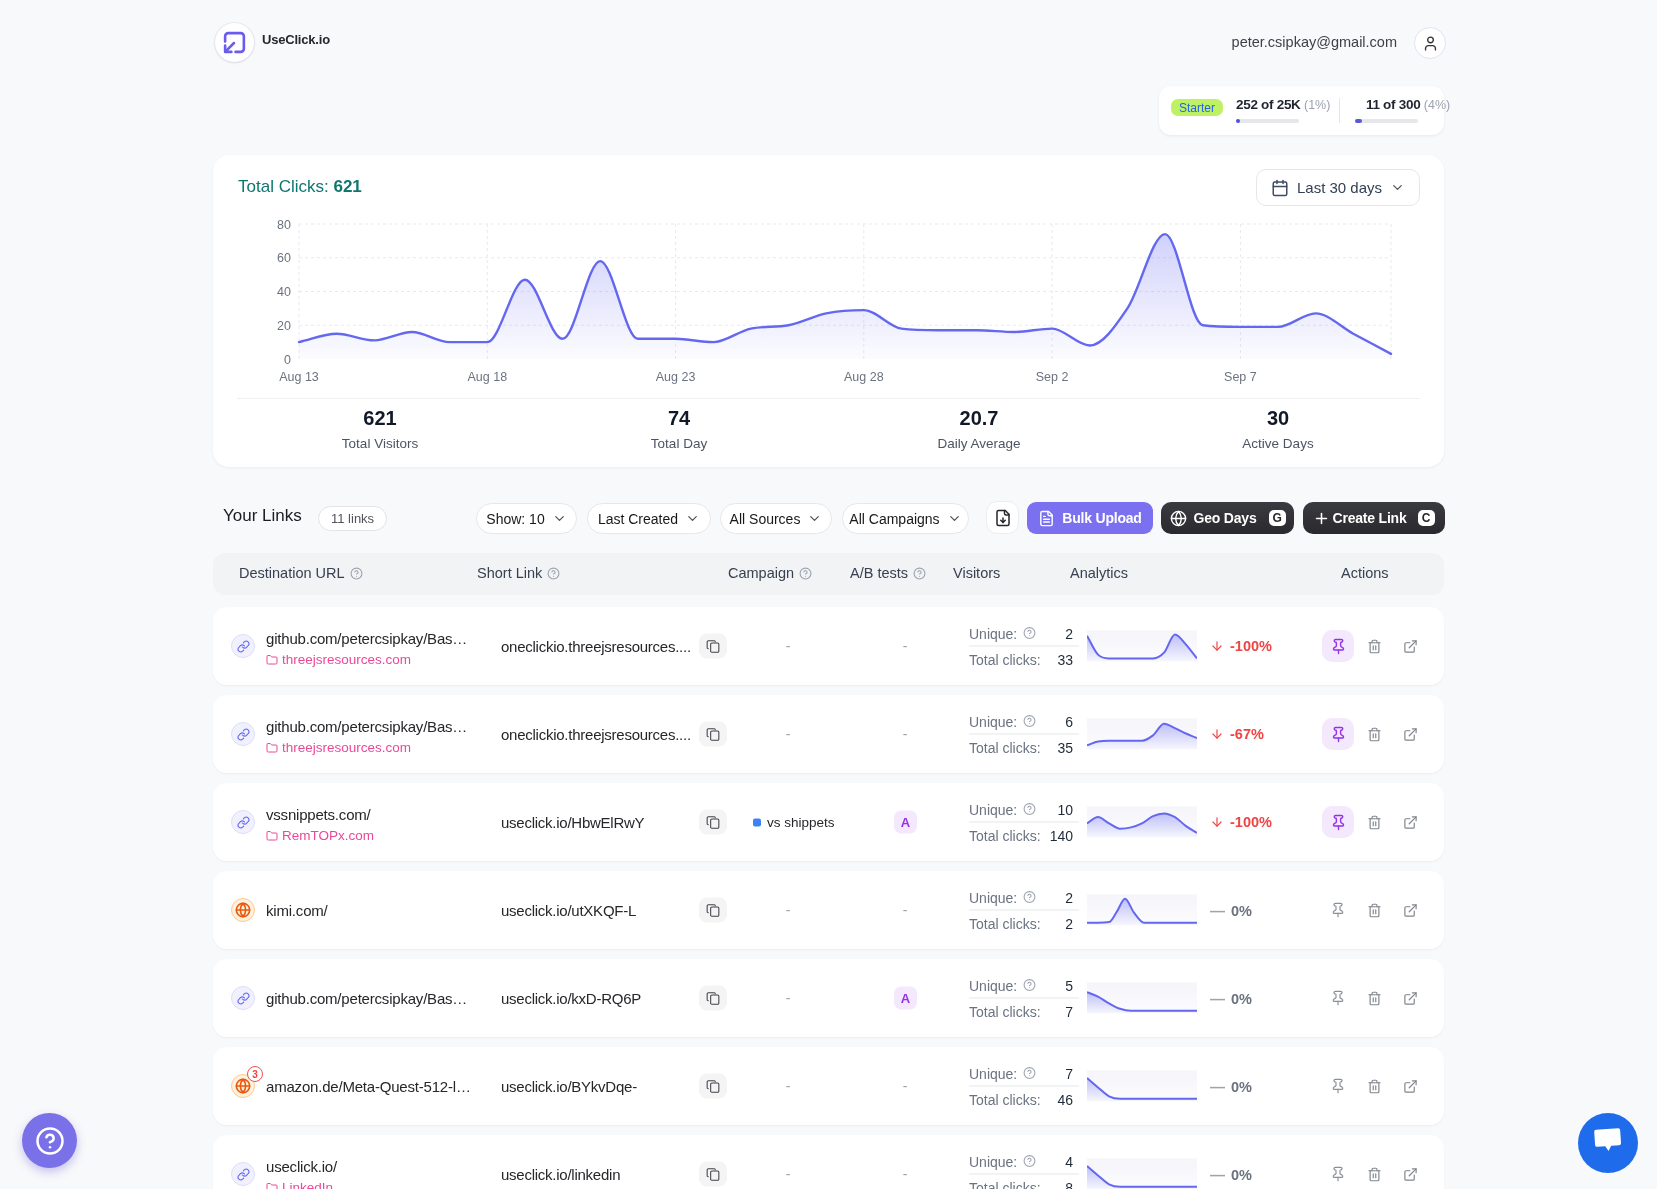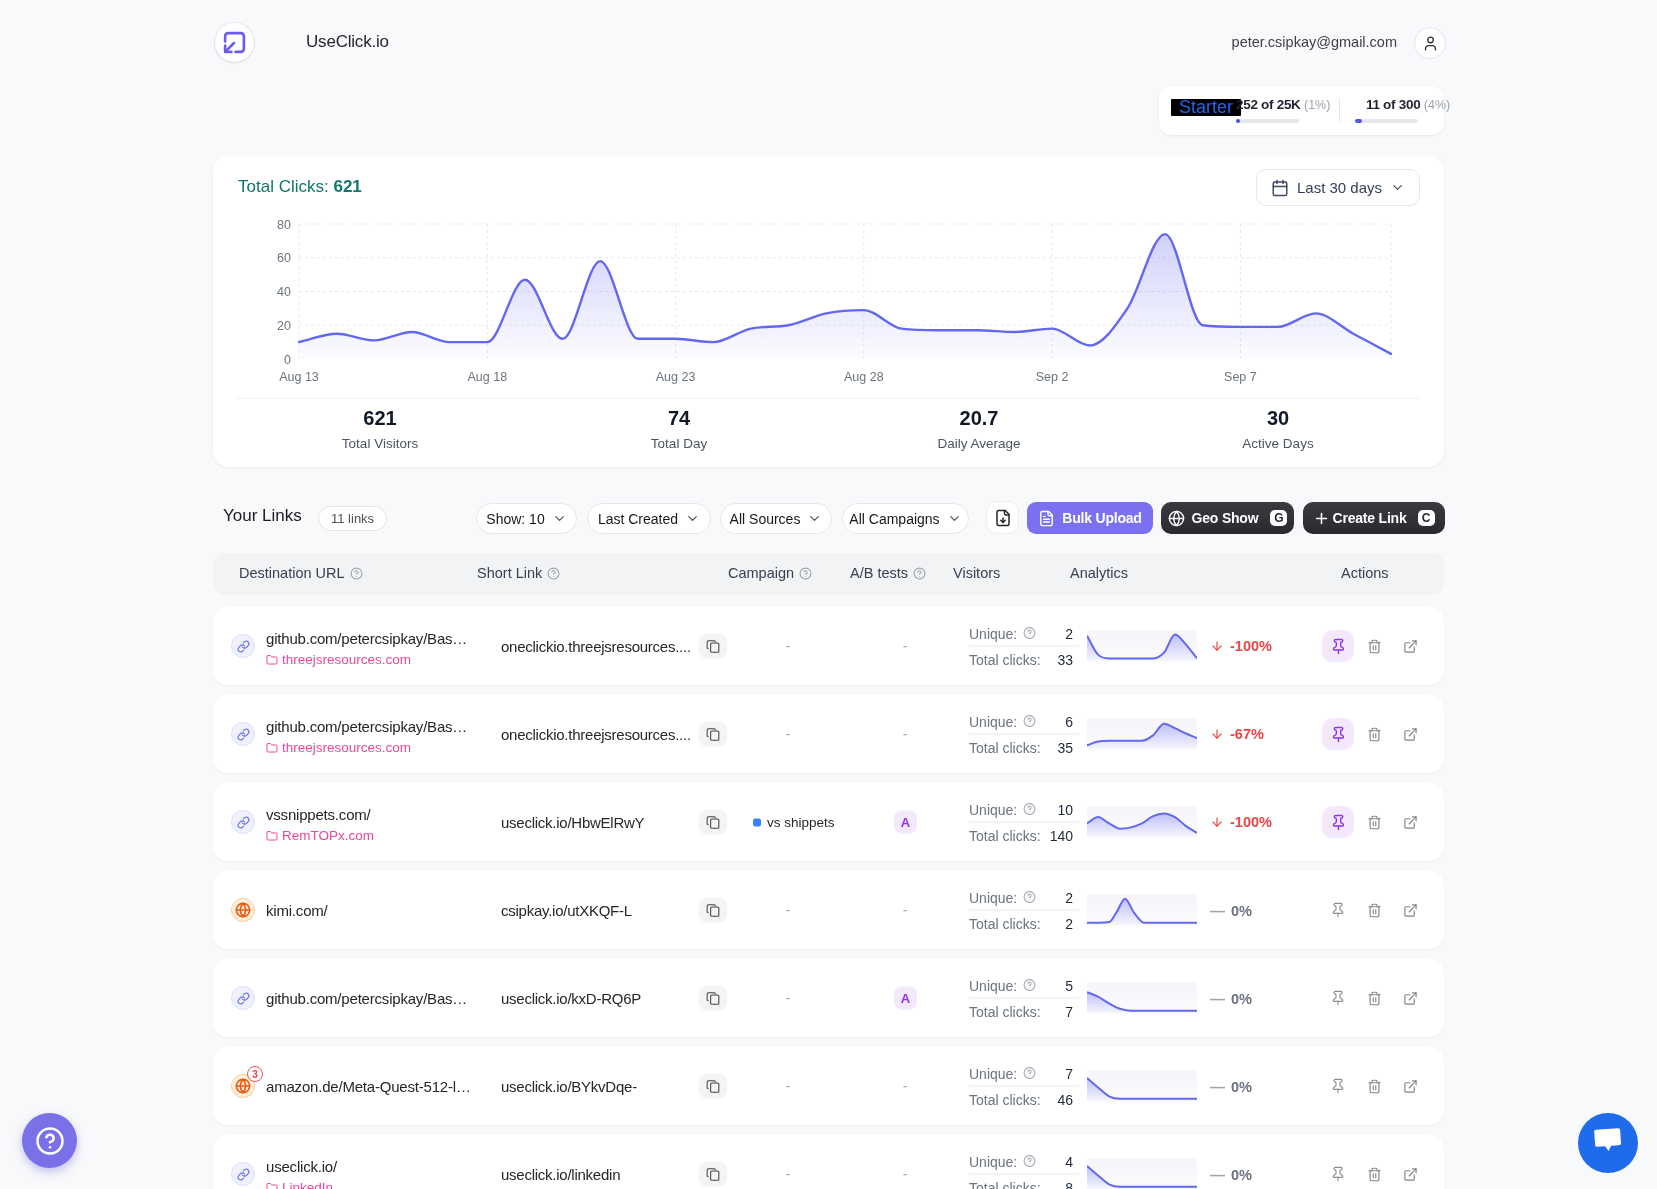--- a/index.html
+++ b/index.html
@@ -1,26 +1,26 @@
 <!DOCTYPE html>
 <html><head>
 <meta charset="utf-8">
 <style>
 * { margin:0; padding:0; box-sizing:border-box; }
 html,body { width:1657px; height:1189px; background:#f8f9fa; font-family:"Liberation Sans", sans-serif; position:relative; overflow:hidden; }
 .abs { position:absolute; }
 svg { display:block; }
 
 .logo-circle { left:215px; top:23px; width:39px; height:39px; background:#fff; border-radius:50%; box-shadow:0 1px 3px rgba(20,20,40,.08), 0 0 0 1px rgba(228,228,238,.7); display:flex; align-items:center; justify-content:center; }
-.brand { left:262px; top:32px; font-size:17px; font-weight:400; color:#26262b; letter-spacing:-.2px;margin-left:44px; }
+.brand { left:262px; top:32px; font-size:13px; font-weight:700; color:#26262b; letter-spacing:-.2px; }
 .email { top:34px; right:260px; font-size:14.5px; color:#3f3f46; }
 .avatar { left:1414px; top:27px; width:32px; height:32px; border-radius:50%; background:#fff; border:1px solid #e4e2f5; display:flex; align-items:center; justify-content:center; }
 
 .plan { left:1159px; top:86px; width:285px; height:49px; background:#fff; border-radius:12px; box-shadow:0 1px 3px rgba(20,20,40,.07); }
-.badge-starter { left:12px; top:13px; height:17px; padding:0 8px; background:#000000; color:#2563eb; font-size:18px; border-radius:1px; display:flex; align-items:center; }
+.badge-starter { left:12px; top:13px; height:17px; padding:0 8px; background:#bef264; color:#2563eb; font-size:12px; border-radius:7px; display:flex; align-items:center; }
 .plan-num { font-size:13.5px; font-weight:700; letter-spacing:-0.3px; color:#1f2430; white-space:nowrap; }
 .plan-num span { font-weight:400; color:#9ca3af; font-size:12.5px; letter-spacing:0; }
 .track { height:4px; border-radius:2px; background:#e5e7eb; position:absolute; }
 .track i { display:block; height:4px; border-radius:2px; }
 .plan-div { left:180px; top:12px; width:1px; height:25px; background:#e5e7eb; position:absolute; }
 
 .chart-card { left:213px; top:155px; width:1231px; height:312px; background:#fff; border-radius:16px; box-shadow:0 1px 3px rgba(20,20,40,.06); }
 .chart-title { left:25px; top:22px; font-size:17px; color:#0f766e; }
 .chart-title b { font-weight:700; }
 .period { left:1043px; top:14px; width:164px; height:37px; background:#fff; border:1px solid #e5e7eb; border-radius:10px; display:flex; align-items:center; justify-content:center; gap:8px; font-size:15px; color:#334155; font-weight:500; }
@@ -198,21 +198,21 @@
       <path d="M10 9H8"></path>
       <path d="M16 13H8"></path>
       <path d="M16 17H8"></path>
     </svg> Bulk Upload</div>
 <div class="abs btn-dark" style="left:1161px; width:133px; gap:7px;">
     <svg width="17" height="17" viewBox="0 0 24 24" fill="none" stroke="#fff" stroke-width="2" stroke-linecap="round" stroke-linejoin="round">
       <circle cx="12" cy="12" r="10"></circle>
       <path d="M12 2a14.5 14.5 0 0 0 0 20 14.5 14.5 0 0 0 0-20"></path>
       <path d="M2 12h20"></path>
     </svg>
-    <span>Geo Show</span>
+    <span>Geo Days</span>
     <span class="key" style="margin-left:5px;">G</span>
   </div>
 <div class="abs btn-dark" style="left:1303px; width:142px; gap:2px;">
     <svg width="17" height="17" viewBox="0 0 24 24" fill="none" stroke="#fff" stroke-width="2.2" stroke-linecap="round" stroke-linejoin="round">
       <path d="M5 12h14"></path>
       <path d="M12 5v14"></path>
     </svg>
     <span>Create Link</span>
     <span class="key" style="margin-left:9px;">C</span>
   </div>
@@ -481,21 +481,21 @@
   <div class="rowicon ri-globe">
       <svg width="16" height="16" viewBox="0 0 24 24" fill="none" stroke="#ea580c" stroke-width="2.4" stroke-linecap="round" stroke-linejoin="round">
         <circle cx="12" cy="12" r="10"></circle>
         <path d="M12 2a14.5 14.5 0 0 0 0 20 14.5 14.5 0 0 0 0-20"></path>
         <path d="M2 12h20"></path>
       </svg>
     </div>
   <div class="dest">
       <div class="u">kimi.com/</div>
     </div>
-  <div class="short">csipkay.io/utXKQF-L</div>
+  <div class="short">useclick.io/utXKQF-L</div>
   <div class="copybtn">
       <svg width="14" height="14" viewBox="0 0 24 24" fill="none" stroke="#3f3f46" stroke-width="1.8" stroke-linecap="round" stroke-linejoin="round">
         <path d="M8 8a2 2 0 0 1 2-2h10a2 2 0 0 1 2 2v12a2 2 0 0 1-2 2H10a2 2 0 0 1-2-2Z"></path>
         <path d="M4 16c-1.1 0-2-.9-2-2V4c0-1.1.9-2 2-2h10c1.1 0 2 .9 2 2"></path>
       </svg>
     </div>
   <div class="dash" style="left:575px;">-</div>
   <div class="dash" style="left:692px;">-</div>
   <div class="vis">
       <div class="r">

